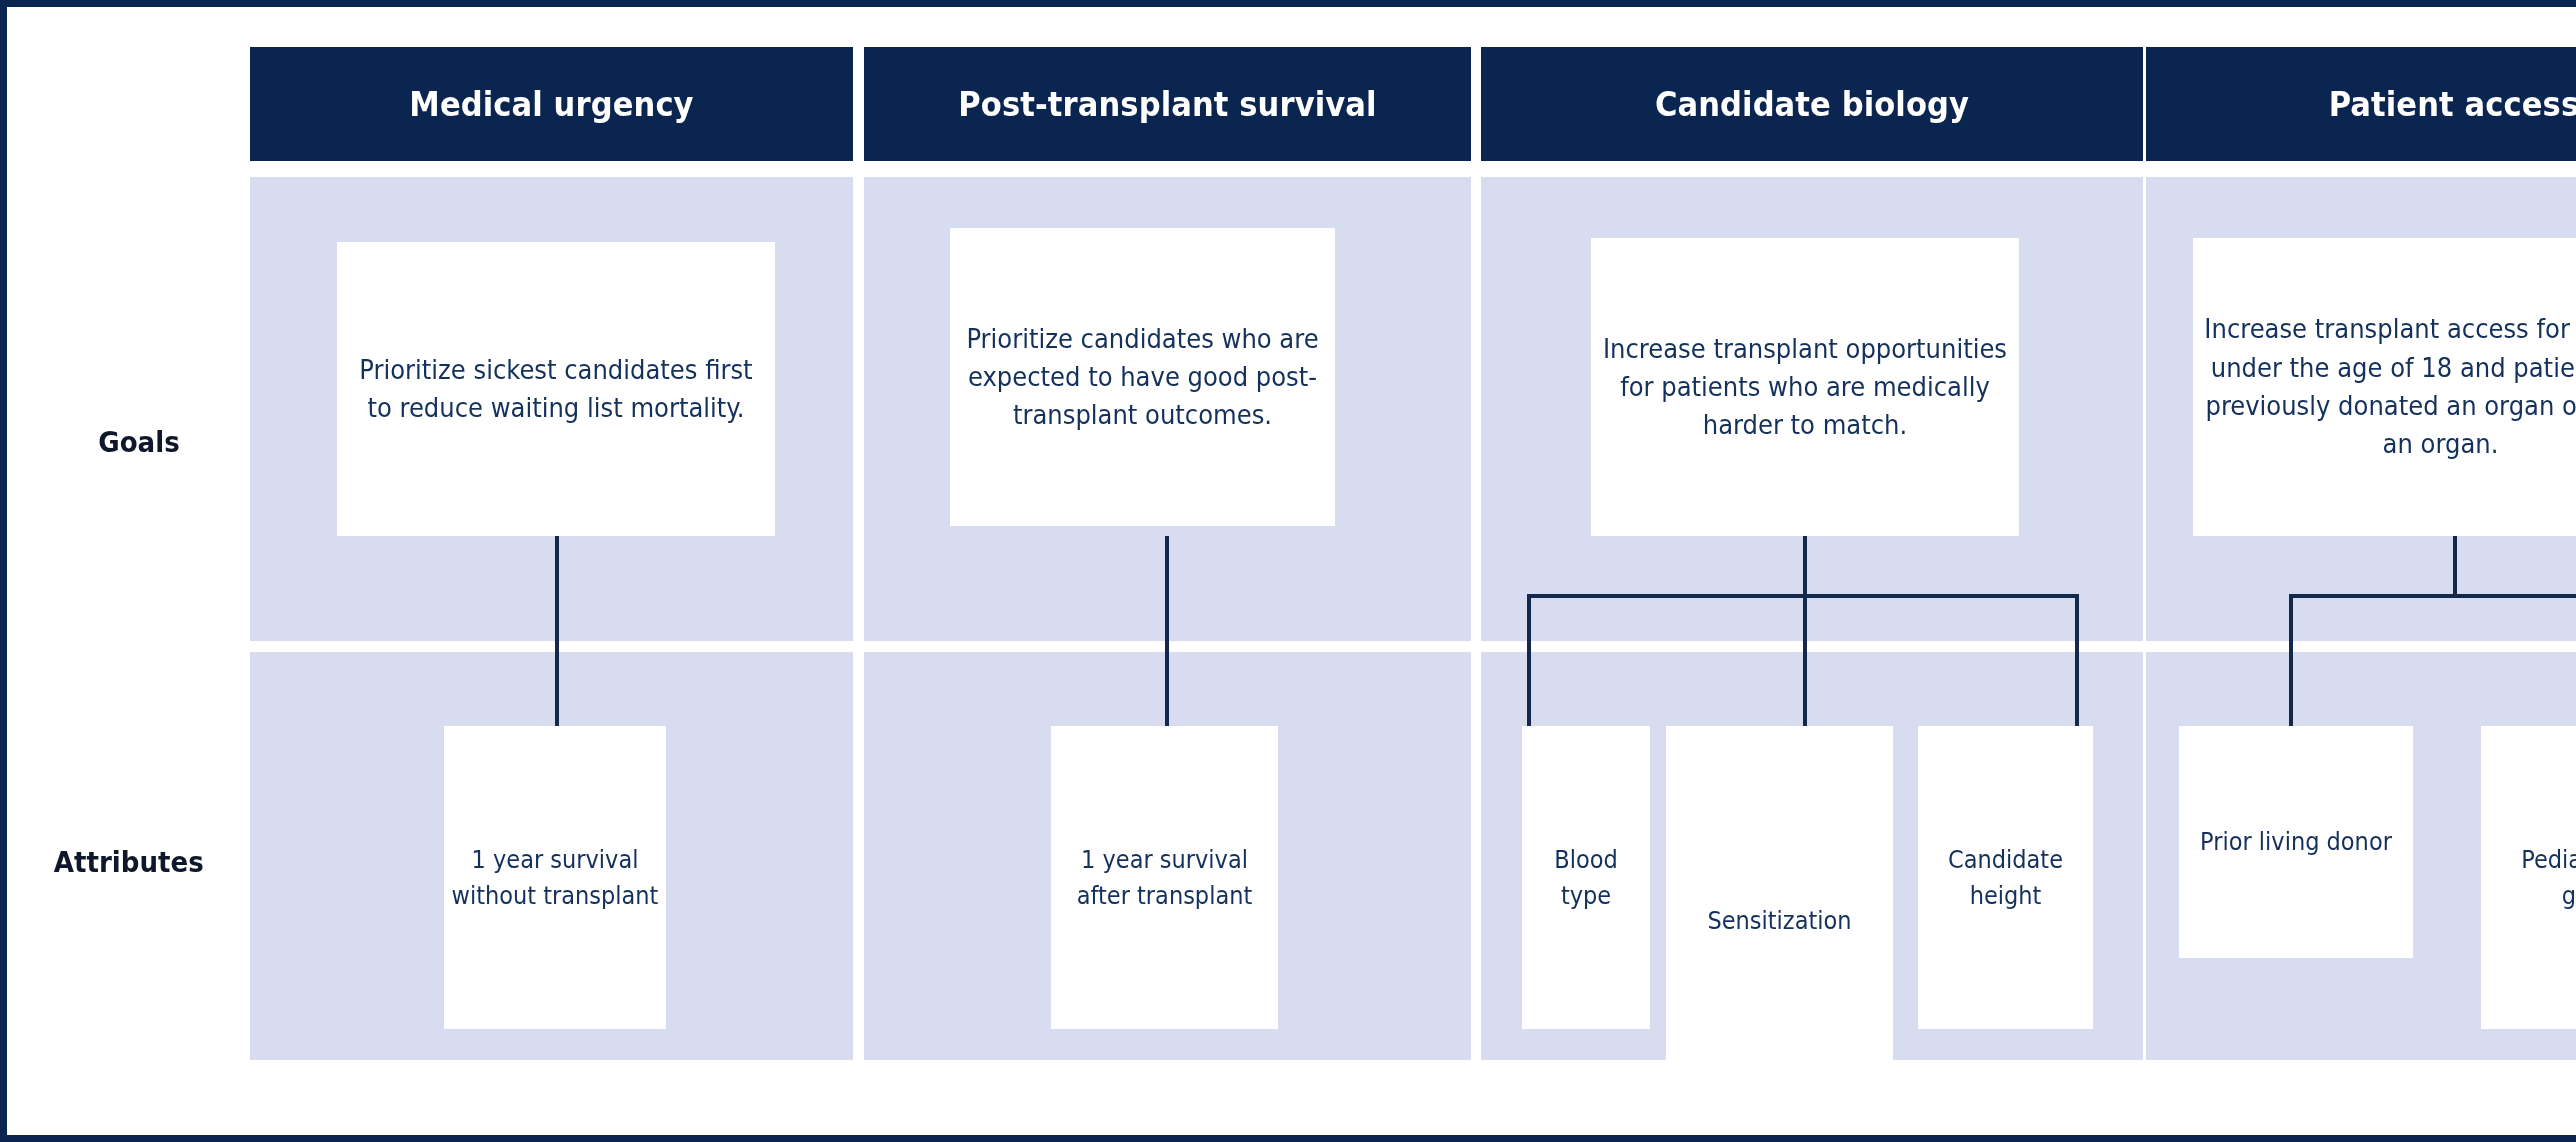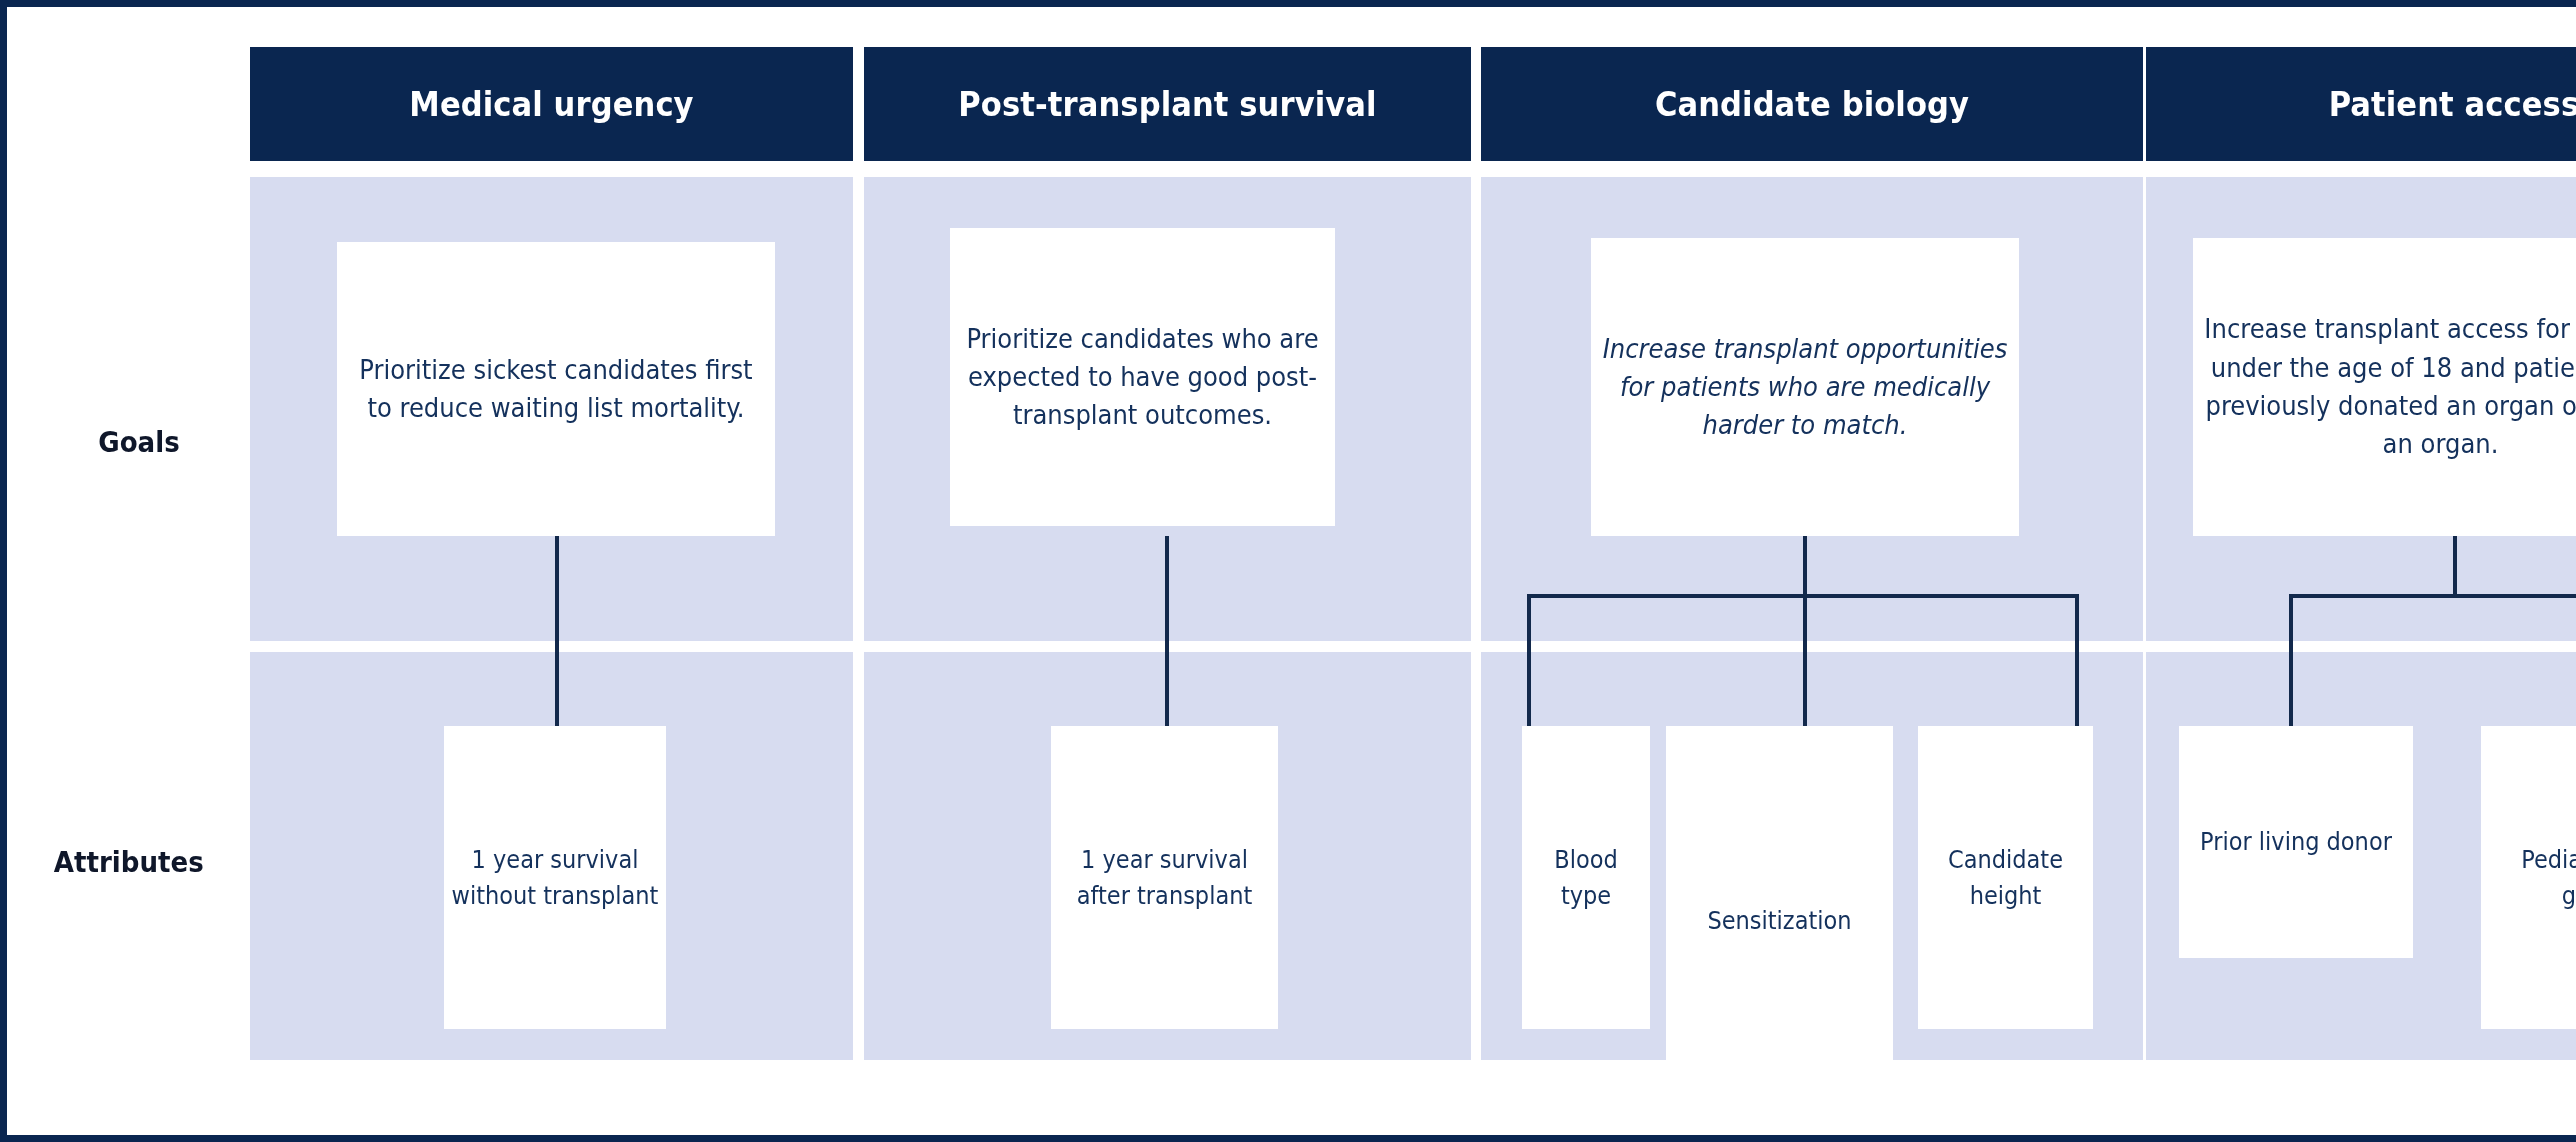--- a/index.html
+++ b/index.html
@@ -126,21 +126,21 @@
   <div class="panel" style="left:1481px; top:652px; width:662px; height:408px;"></div>
   <div class="panel" style="left:2146px; top:652px; width:616px; height:408px;"></div>
 
   <div class="rowlabel" style="left:31px; top:425px; width:216px;">Goals</div>
   <div class="rowlabel" style="left:10.3px; top:845px; width:237px;">Attributes</div>
 
   <div class="box goal-box" style="left:337px; top:242px; width:438px; height:294px;">Prioritize sickest candidates first to reduce waiting list mortality.</div>
 
   <div class="box goal-box" style="left:950px; top:228px; width:385px; height:298px;">Prioritize candidates who are expected to have good post-transplant outcomes.</div>
 
-  <div class="box goal-box" style="left:1591px; top:238px; width:428px; height:298px;font-style:italic;">Increase transplant opportunities for patients who are medically harder to match.</div>
+  <div class="box goal-box" style="left:1591px; top:238px; width:428px; height:298px;">Increase transplant opportunities for patients who are medically harder to match.</div>
 
   <div class="box goal-box" style="left:2193px; top:238px; width:495px; height:298px;">Increase transplant access for patients under the age of 18 and patients who previously donated an organ or part of an organ.</div>
 
   <div class="vline" style="left:555px; top:536px; height:192px;"></div>
 
   <div class="vline" style="left:1165px; top:536px; height:193px;"></div>
 
   <div class="vline" style="left:1803px; top:536px; height:62px;"></div>
   <div class="hline" style="left:1527px; top:594px; width:552px;"></div>
   <div class="vline" style="left:1527px; top:594px; height:134px;"></div>

